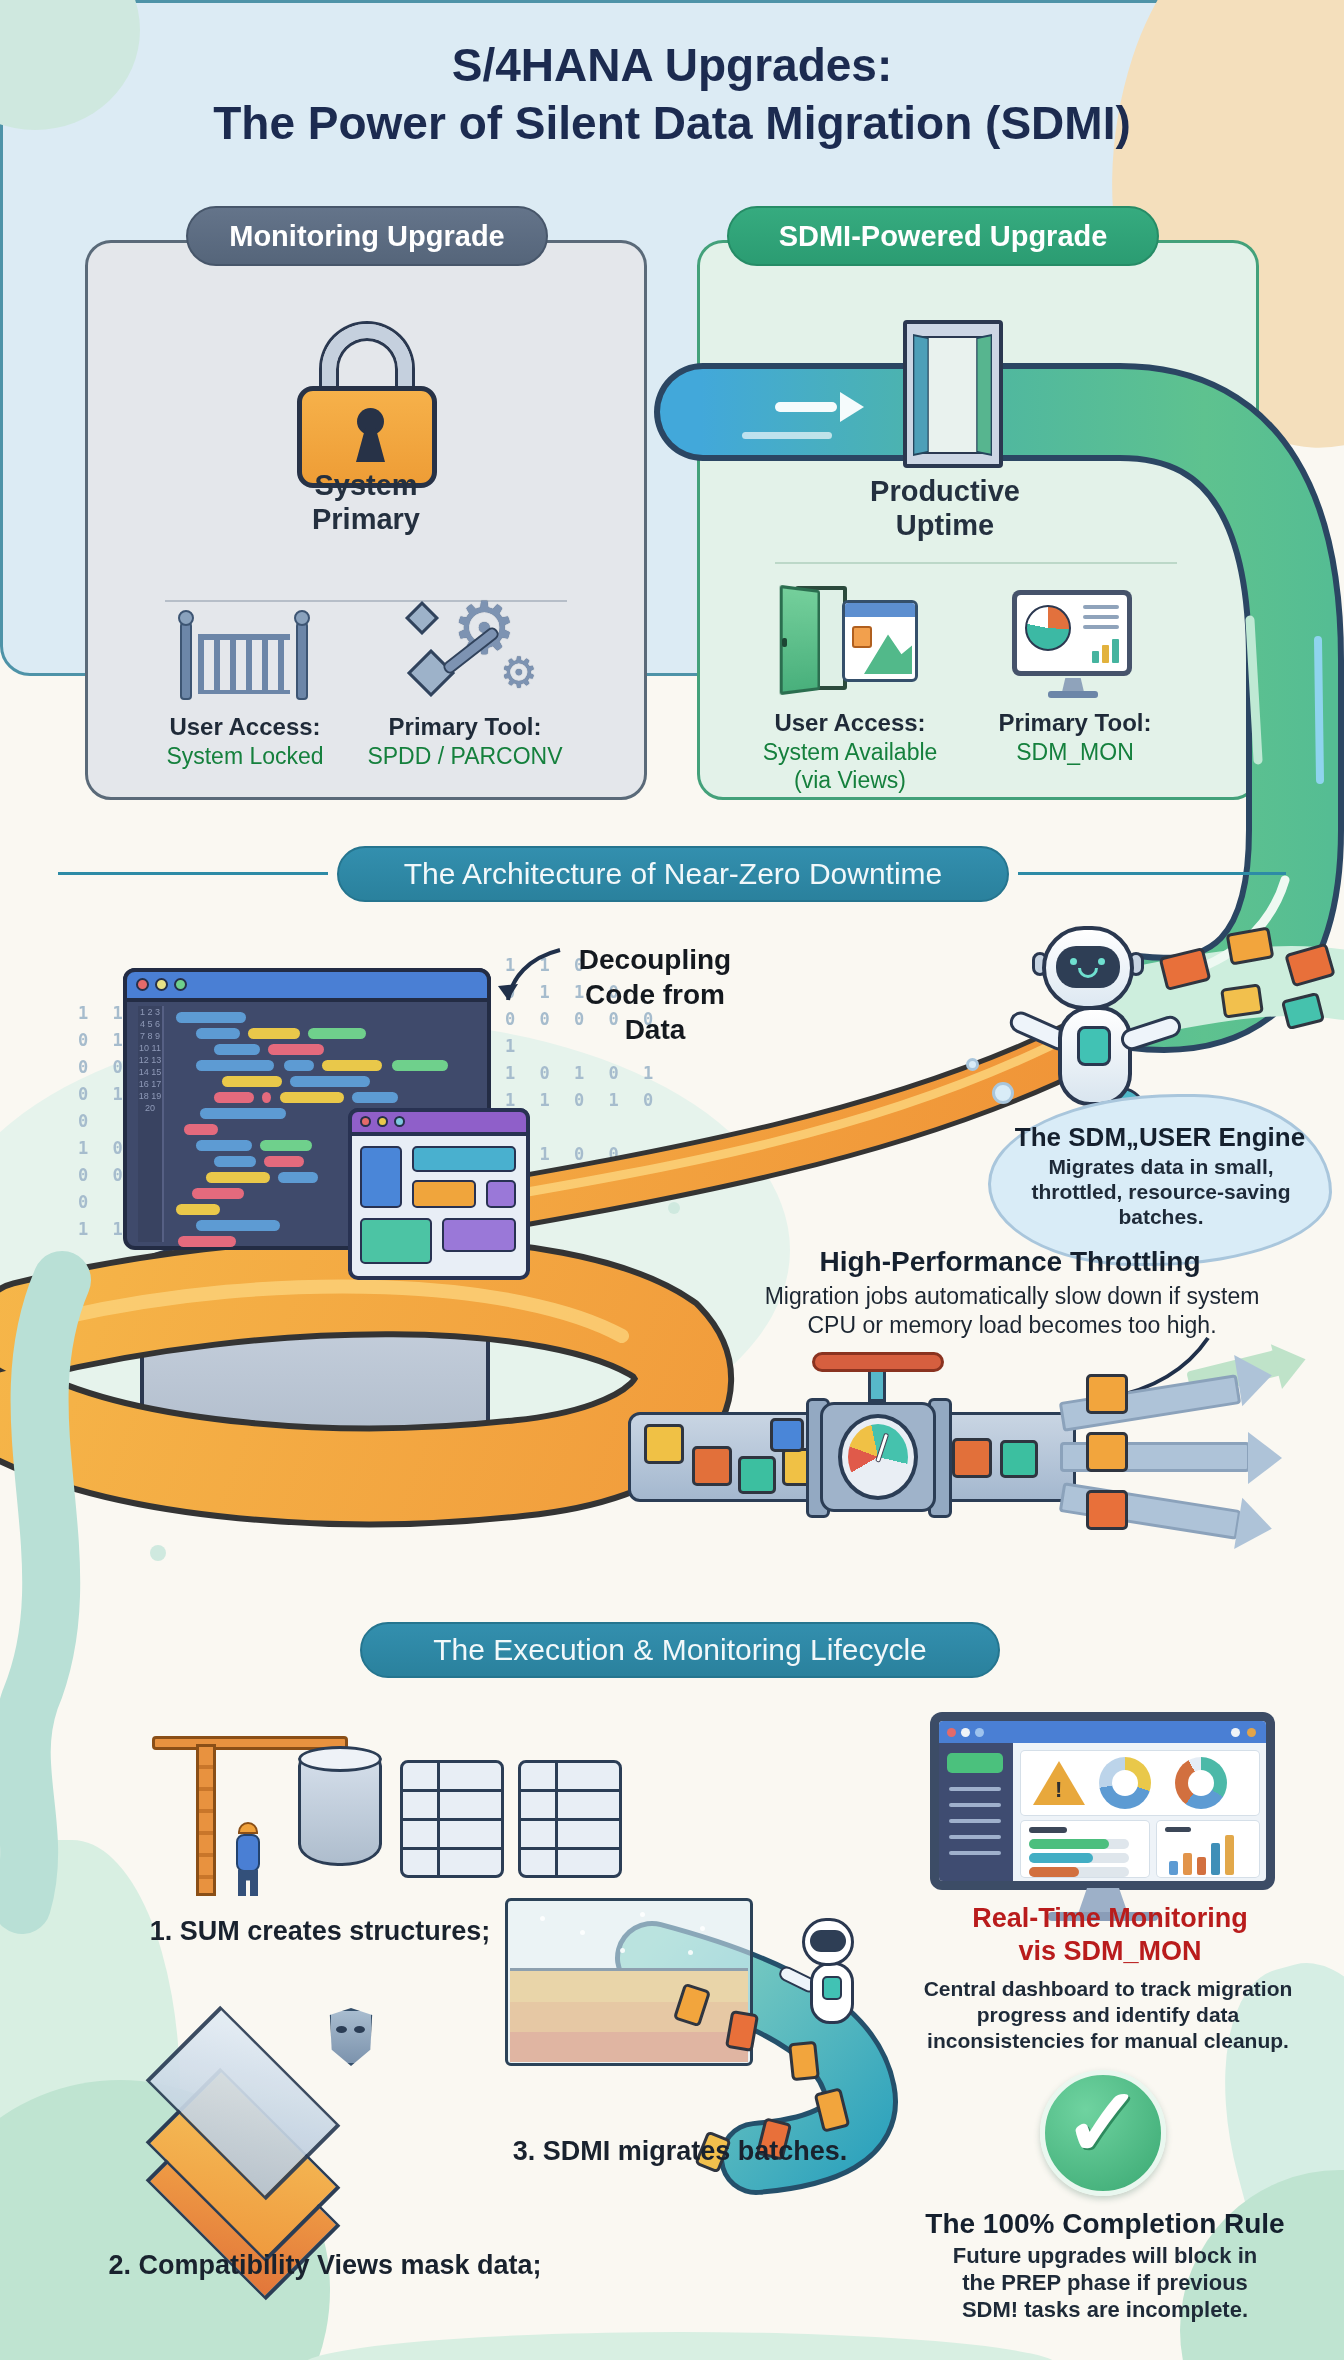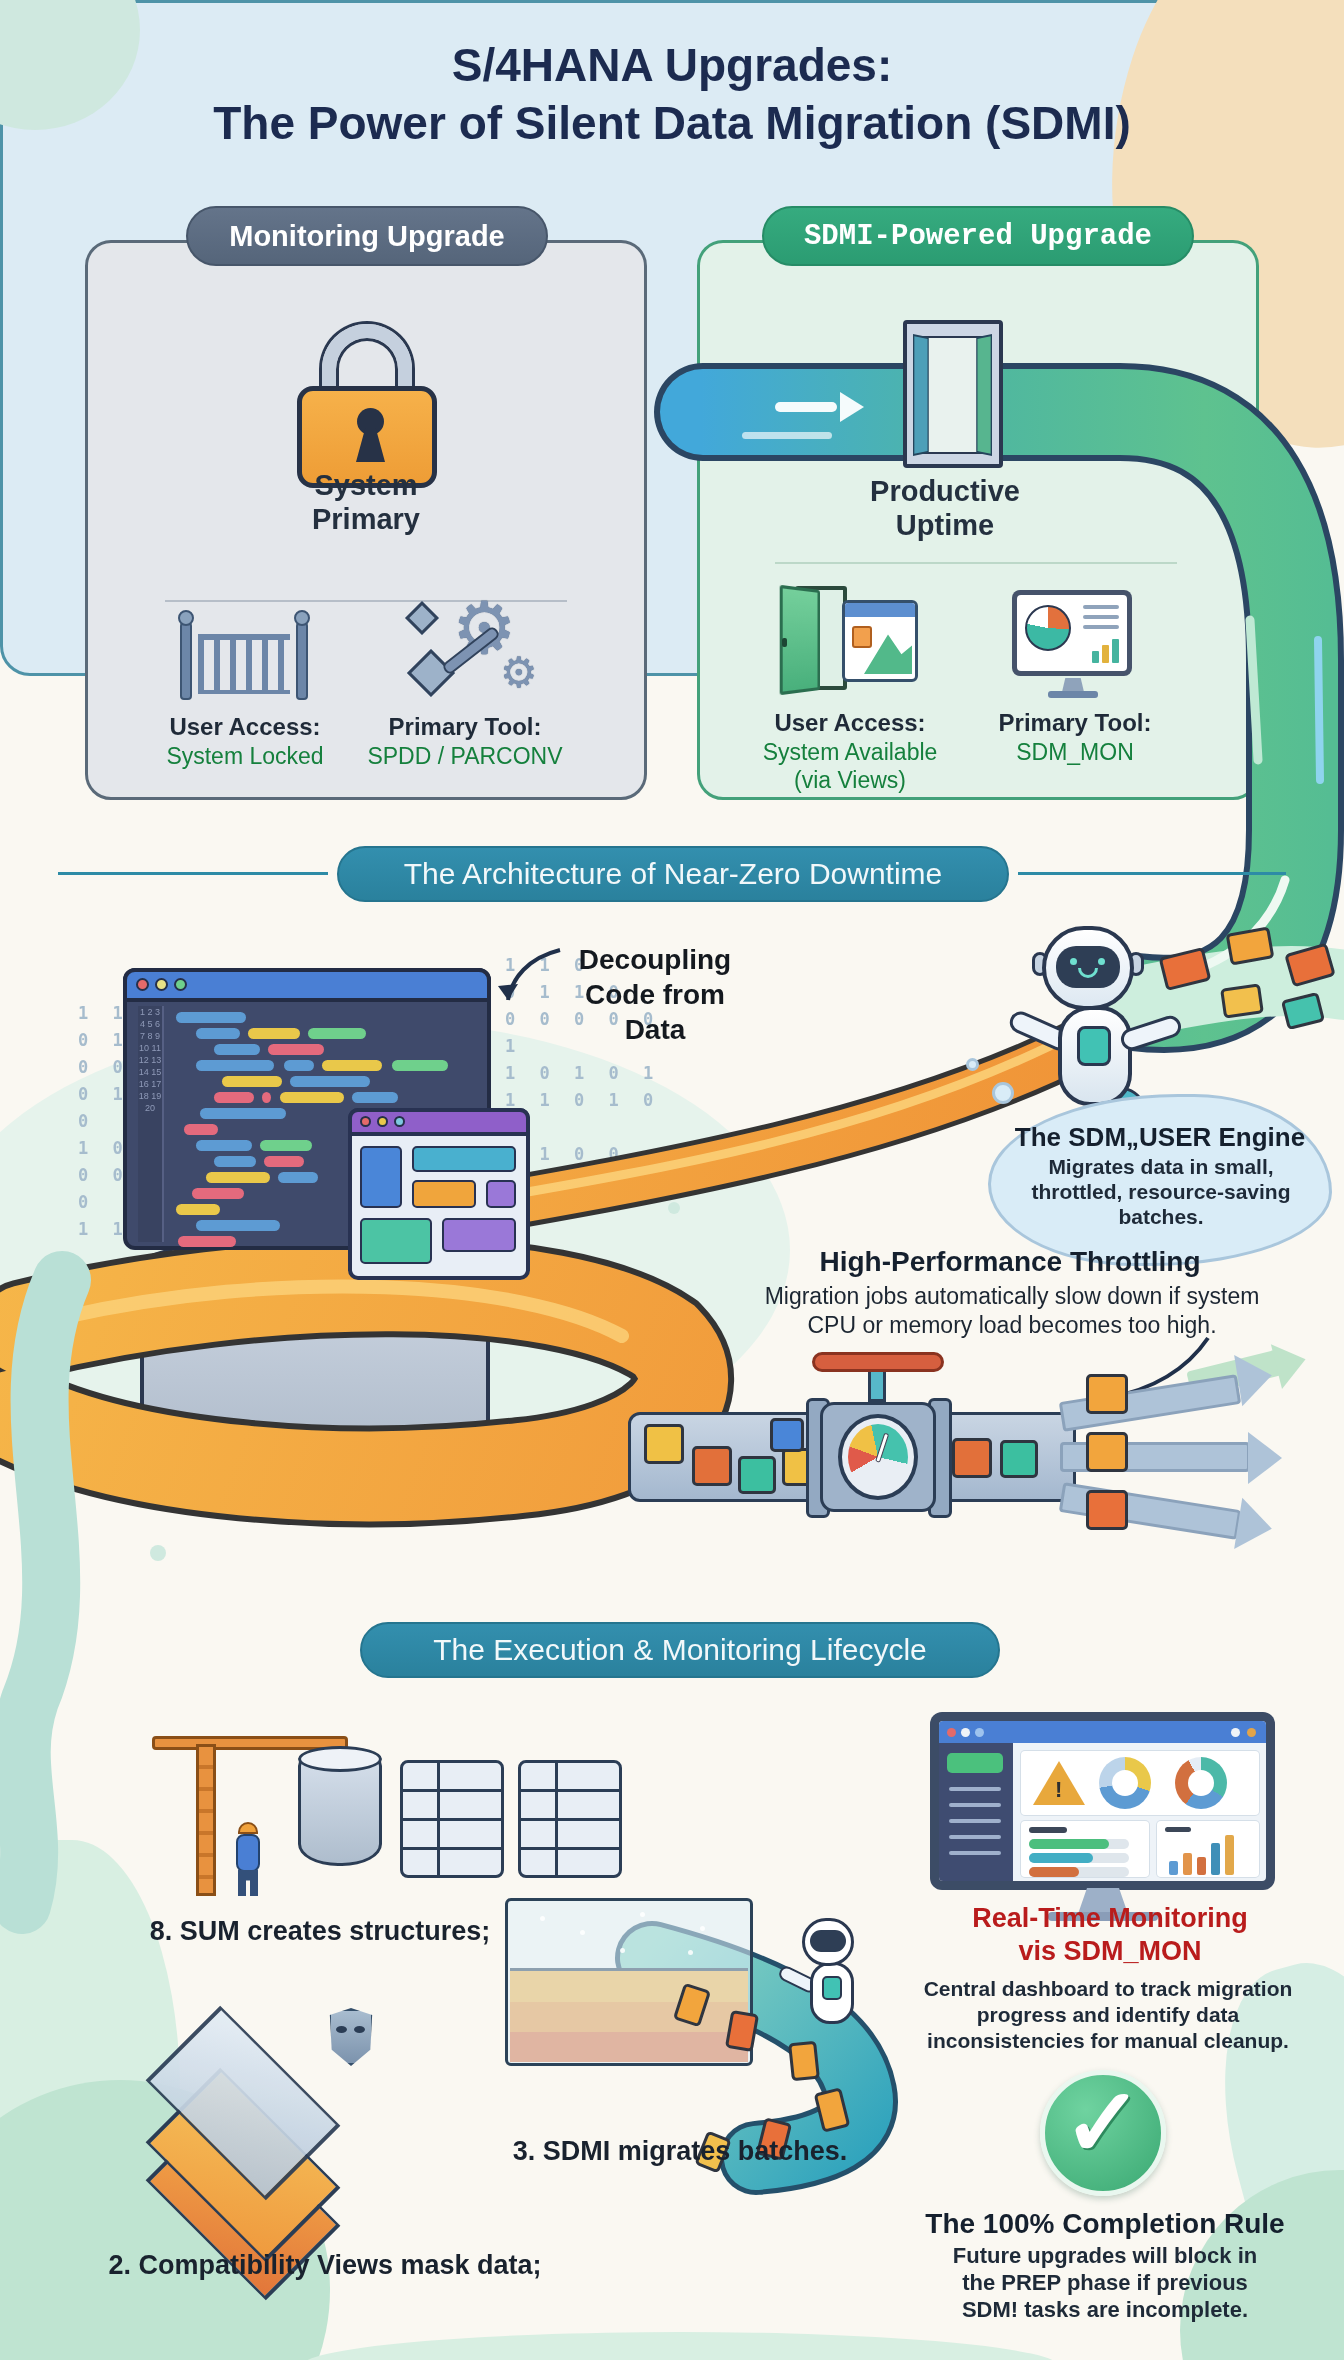--- a/index.html
+++ b/index.html
@@ -26,21 +26,21 @@
   
   .title{left:0;top:36px;width:1344px;font-size:46px;font-weight:800;color:#1c2b50;line-height:58px;}
 
   
   .panel{position:absolute;top:240px;width:562px;height:560px;border-radius:26px;}
   .panel-trad{left:85px;background:#e4e7eb;border:3px solid #5a6a79;}
   .panel-sdmi{left:697px;background:#e3f2e9;border:3px solid #43a17a;}
   .pill{position:absolute;height:60px;border-radius:34px;color:#fff;font-size:29px;font-weight:700;
         display:flex;align-items:center;justify-content:center;}
   .pill-trad{left:186px;top:206px;width:362px;background:linear-gradient(180deg,#64748a,#55657a);border:2px solid #47566a;}
-  .pill-sdmi{left:762px;top:206px;width:432px;background:linear-gradient(180deg,#36ab7f,#2b9c72);border:2px solid #268c66;font-family:Liberation Mono, monospace;}
+  .pill-sdmi{left:727px;top:206px;width:432px;background:linear-gradient(180deg,#36ab7f,#2b9c72);border:2px solid #268c66;}
   .bigword{font-size:29px;font-weight:800;color:#24303f;line-height:34px;}
   .divline{position:absolute;height:2px;background:#b6bec8;}
   .sublabel{font-size:24px;font-weight:800;color:#1f2a38;line-height:29px;}
   .subvalue{font-size:23px;font-weight:500;color:#15803d;line-height:28px;}
 
   
   .lock-shackle{left:322px;top:324px;width:90px;height:70px;border:14px solid #c5d0de;border-bottom:none;
     border-radius:46px 46px 0 0;box-shadow:0 0 0 3px #2a3850, inset 0 0 0 3px #2a3850;}
   .lock-body{left:297px;top:386px;width:140px;height:102px;background:linear-gradient(180deg,#f6b14a,#ee9d36);
     border:5px solid #273247;border-radius:16px;}
@@ -512,21 +512,21 @@
   <div class="abs crane-tower z3"></div>
   <div class="abs crane-cable z3"></div>
   <div class="abs crane-hook z3"></div>
   <div class="abs worker-hat z3"></div>
   <div class="abs worker-body z3"></div>
   <div class="abs worker-legs z3"></div>
   <div class="abs dbcyl-b z3"></div>
   <div class="abs dbcyl-t z3"></div>
   <div class="gridtbl z3" style="left:400px"></div>
   <div class="gridtbl z3" style="left:518px"></div>
-  <div class="abs stept ctr z3" style="left:110px;top:1916px;width:420px">8. SUM creates structures;</div>
+  <div class="abs stept ctr z3" style="left:110px;top:1916px;width:420px">1. SUM creates structures;</div>
 
   <div class="rhomb z3" style="left:158px;top:2118px;background:linear-gradient(135deg,#f6b14a,#e2763a)"></div>
   <div class="rhomb z3" style="left:158px;top:2080px;background:linear-gradient(135deg,#f6c35c,#ef9a3e)"></div>
   <div class="rhomb z3" style="left:158px;top:2018px;background:linear-gradient(135deg,#e4edf5,#b4c6d8);opacity:.92"></div>
   <div class="abs shield z3"></div>
   <div class="abs sh-eye z4" style="left:336px;top:2026px"></div>
   <div class="abs sh-eye z4" style="left:354px;top:2026px"></div>
   <div class="abs stept ctr z3" style="left:95px;top:2250px;width:460px">2. Compatibility Views mask data;</div>
 
   <div class="abs tank-fill z3"></div>

